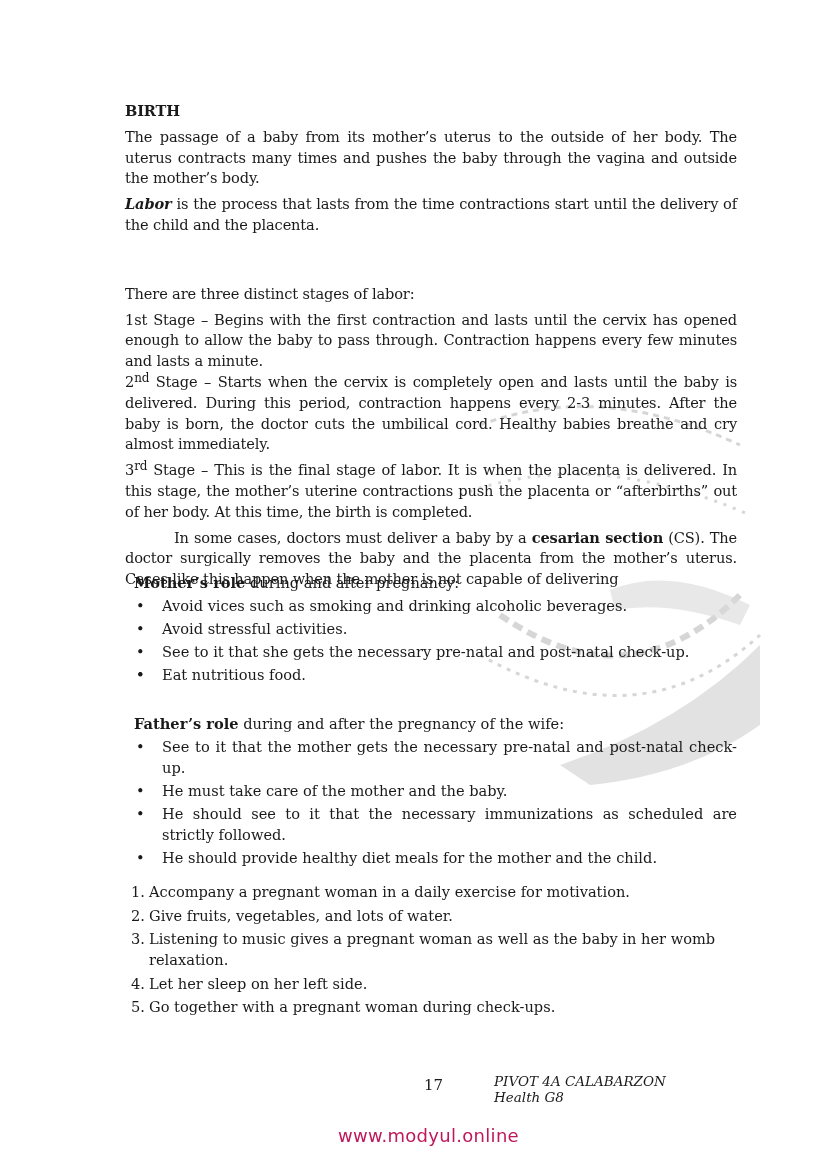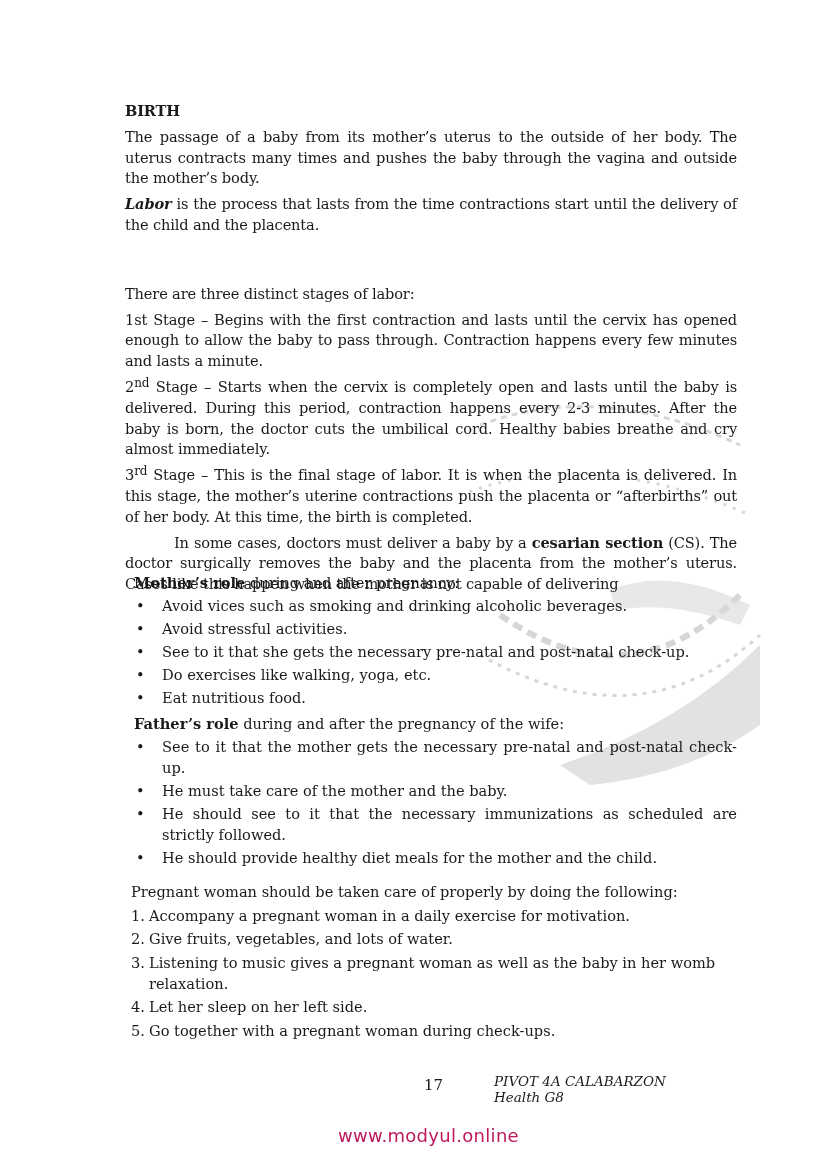--- a/index.html
+++ b/index.html
@@ -38,49 +38,48 @@
     </g>
     <path d="M120 380 Q240 340 320 260 L320 340 Q250 390 150 400 Z" fill="#d6d6d6" opacity="0.7"></path>
     <path d="M170 205 Q230 180 310 220 L300 240 Q230 215 175 225 Z" fill="#d9d9d9" opacity="0.6"></path>
   </svg>
 
   <div class="txt" style="top:101px;">
     <p class="h" style="margin-bottom:5px;">BIRTH</p>
     <p style="margin-bottom:5px;">The passage of a baby from its mother’s uterus to the outside of her body. The uterus contracts many times and pushes the baby through the vagina and outside the mother’s body.</p>
     <p style="margin-bottom:5px;"><span class="bi">Labor</span><span> is the process that lasts from the time contractions start until the delivery of the child and the placenta.</span></p>
     <p style="margin-bottom:5px;margin-top:48px;">There are three distinct stages of labor:</p>
-    <p style="margin-bottom:5px;"><span>1st</span><span> Stage – Begins with the first contraction and lasts until the cervix has opened enough to allow the baby to pass through. Contraction happens every few minutes and lasts a minute.</span></p>
+    <p style=""><span>1st</span><span> Stage – Begins with the first contraction and lasts until the cervix has opened enough to allow the baby to pass through. Contraction happens every few minutes and lasts a minute.</span></p>
     <p style="margin-bottom:5px;"><span>2</span><sup>nd</sup><span> Stage – Starts when the cervix is completely open and lasts until the baby is delivered. During this period, contraction happens every 2-3 minutes. After the baby is born, the doctor cuts the umbilical cord. Healthy babies breathe and cry almost immediately.</span></p>
     <p style="margin-bottom:5px;"><span>3</span><sup>rd</sup><span> Stage – This is the final stage of labor. It is when the placenta is delivered. In this stage, the mother’s uterine contractions push the placenta or “afterbirths” out of her body. At this time, the birth is completed.</span></p>
     <p style="text-indent:49px;"><span>In some cases, doctors must deliver a baby by a </span><span class="b">cesarian section</span><span> (CS). The doctor surgically removes the baby and the placenta from the mother’s uterus. Cases like this happen when the mother is not capable of delivering</span></p>
   </div>
 
   <div class="blk" style="top:572px; left:134px; width:603px;">
     <div style="line-height:21px; margin-bottom:2px;"><span class="b">Mother’s role</span><span> during and after pregnancy:</span></div>
     <div id="mother-list">
         <div class="bul"><span class="dot">•</span><span>Avoid vices such as smoking and drinking alcoholic beverages.</span></div>
         <div class="bul"><span class="dot">•</span><span>Avoid stressful activities.</span></div>
         <div class="bul"><span class="dot">•</span><span>See to it that she gets the necessary pre-natal and post-natal check-up.</span></div>
-        <div class="bul"><span class="dot">•</span><span>Do exercises like walking, yoga, etc.</span></div>
+        <div class="bul"><span class="dot">•</span></div>
         <div class="bul"><span class="dot">•</span><span>Eat nutritious food.</span></div>
       </div>
   </div>
 
   <div class="blk" style="top:713px; left:134px; width:603px;">
     <div style="line-height:21px; margin-bottom:2px;"><span class="b">Father’s role</span><span> during and after the pregnancy of the wife:</span></div>
     <div id="father-list">
         <div class="bul"><span class="dot">•</span><span>See to it that the mother gets the necessary pre-natal and post-natal check-up.</span></div>
         <div class="bul"><span class="dot">•</span><span>He must take care of the mother and the baby.</span></div>
         <div class="bul"><span class="dot">•</span><span>He should see to it that the necessary immunizations as scheduled are strictly followed.</span></div>
         <div class="bul"><span class="dot">•</span><span>He should provide healthy diet meals for the mother and the child.</span></div>
       </div>
   </div>
 
   <div class="blk" style="top:881px;">
-    <div style="line-height:21px; margin-bottom:2.5px;">Pregnant woman should be taken care of properly by doing the following:</div>
     <div id="care-list">
         <div class="num"><span class="n">1.</span><span>Accompany a pregnant woman in a daily exercise for motivation.</span></div>
         <div class="num"><span class="n">2.</span><span>Give fruits, vegetables, and lots of water.</span></div>
         <div class="num"><span class="n">3.</span><span>Listening to music gives a pregnant woman as well as the baby in her womb relaxation.</span></div>
         <div class="num"><span class="n">4.</span><span>Let her sleep on her left side.</span></div>
         <div class="num"><span class="n">5.</span><span>Go together with a pregnant woman during check-ups.</span></div>
       </div>
   </div>
 
   <div class="footer-page">17</div>

